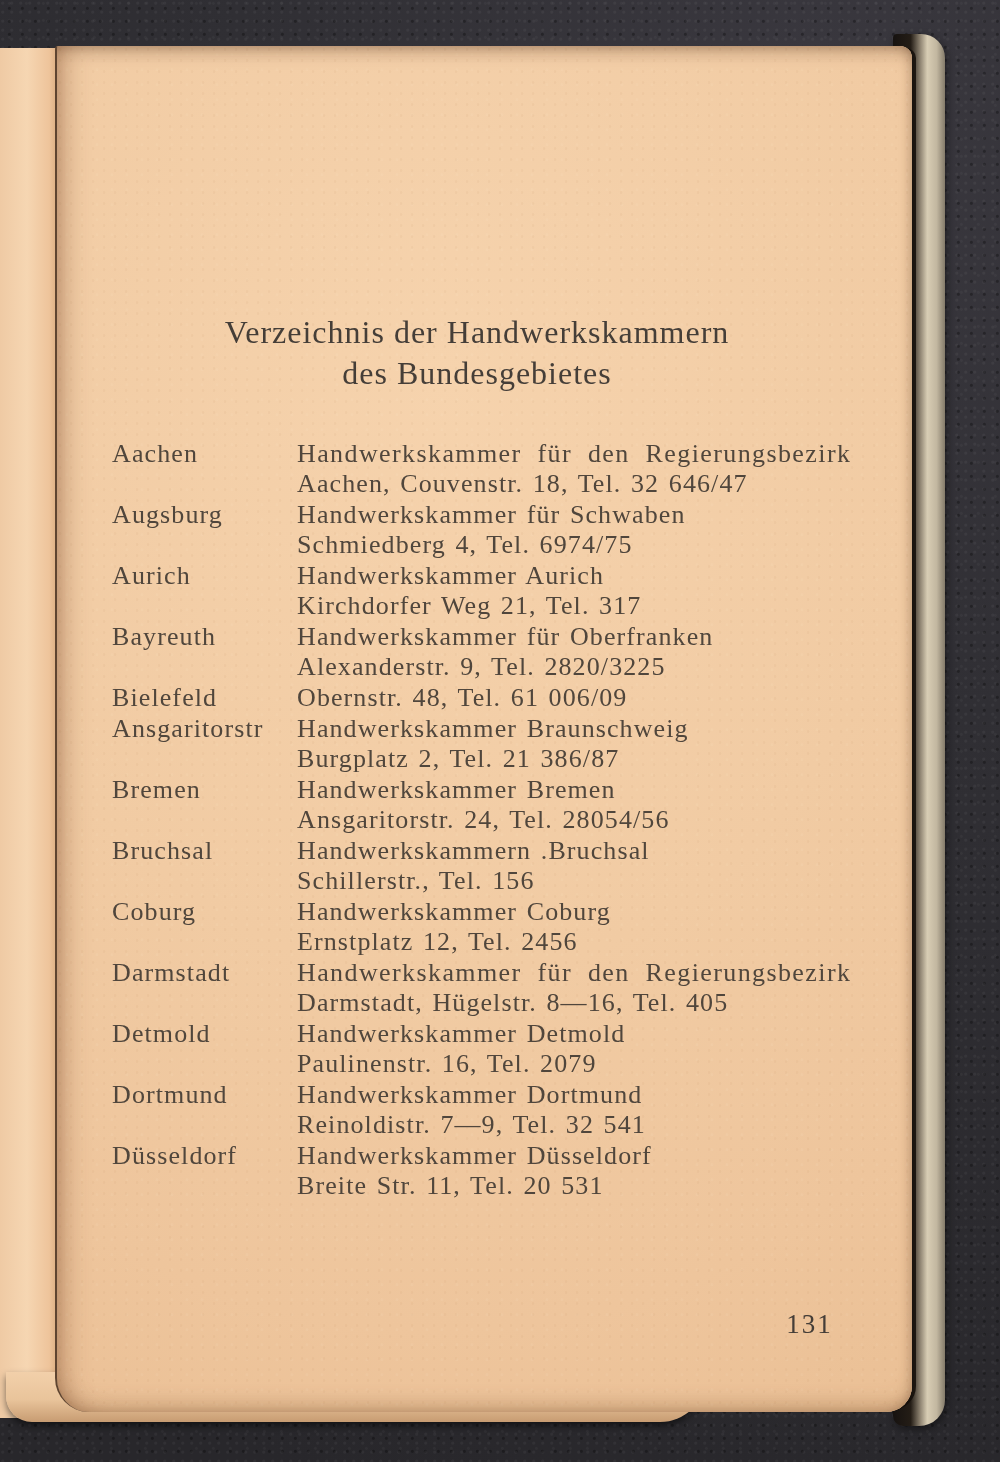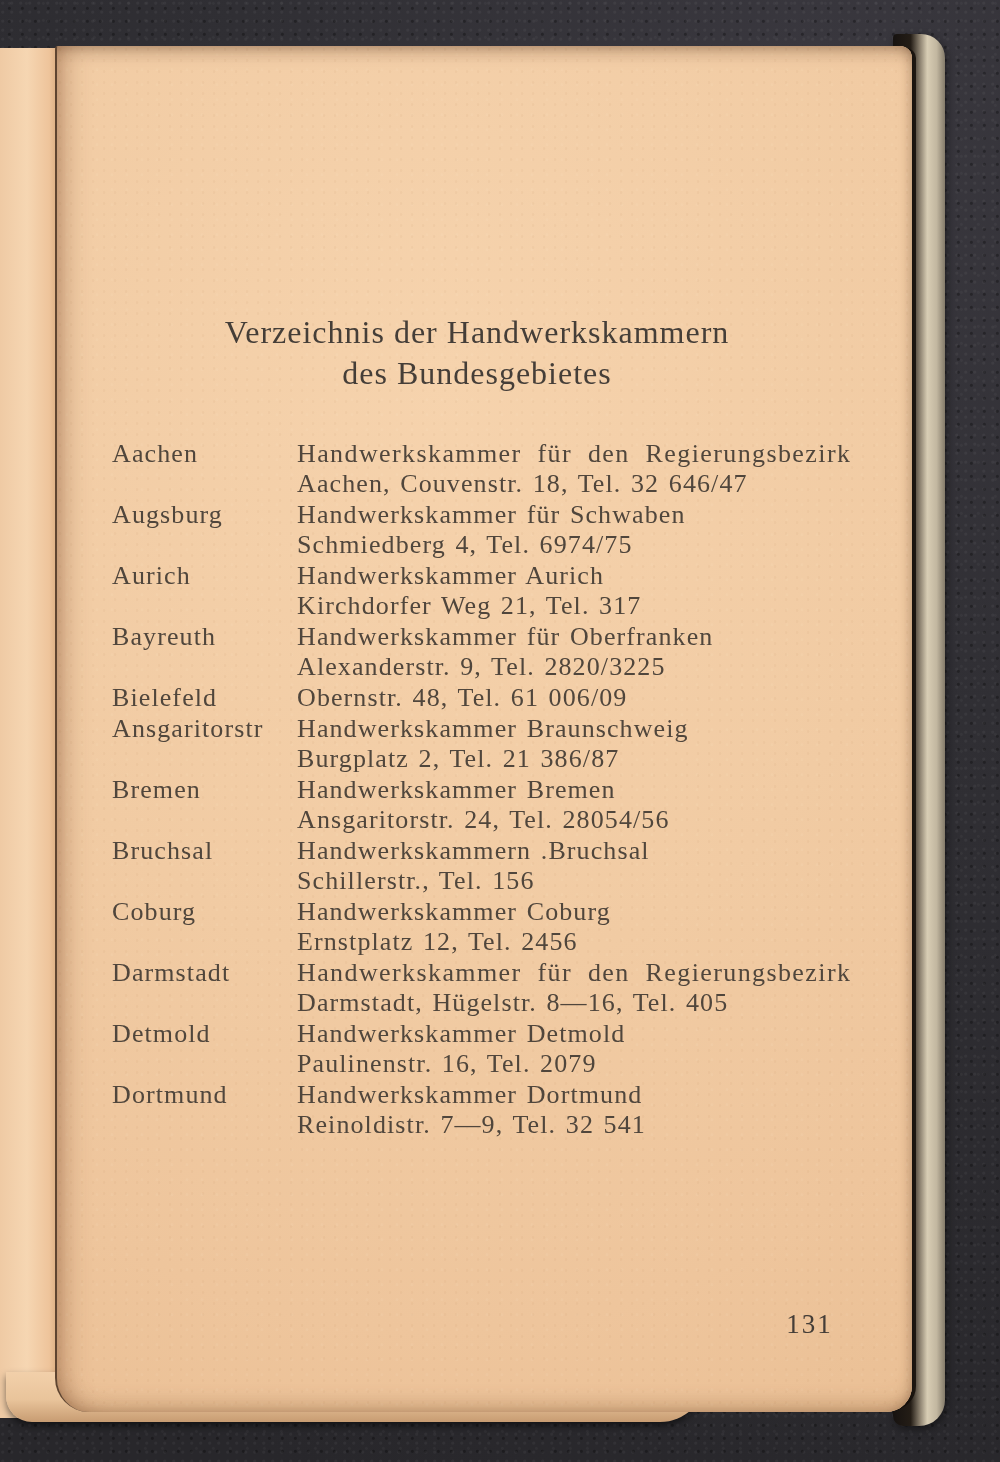--- a/index.html
+++ b/index.html
@@ -243,18 +243,25 @@
   </div>
 
   <div class="entry">
     <div class="city">Dortmund</div>
     <div class="lines">
       <div class="line-1">Handwerkskammer Dortmund</div>
       <div class="line-2">Reinoldistr. 7—9, Tel. 32 541</div>
     </div>
   </div>
 
+  <div class="entry">
+    <div class="city">Düsseldorf</div>
+    <div class="lines">
+      <div class="line-1">Handwerkskammer Düsseldorf</div>
+      <div class="line-2">Breite Str. 11, Tel. 20 531</div>
+    </div>
+  </div>
 </div>
 
     <div class="pagenum">131</div>
 
   </div>
 </div>
 
 </body></html>

